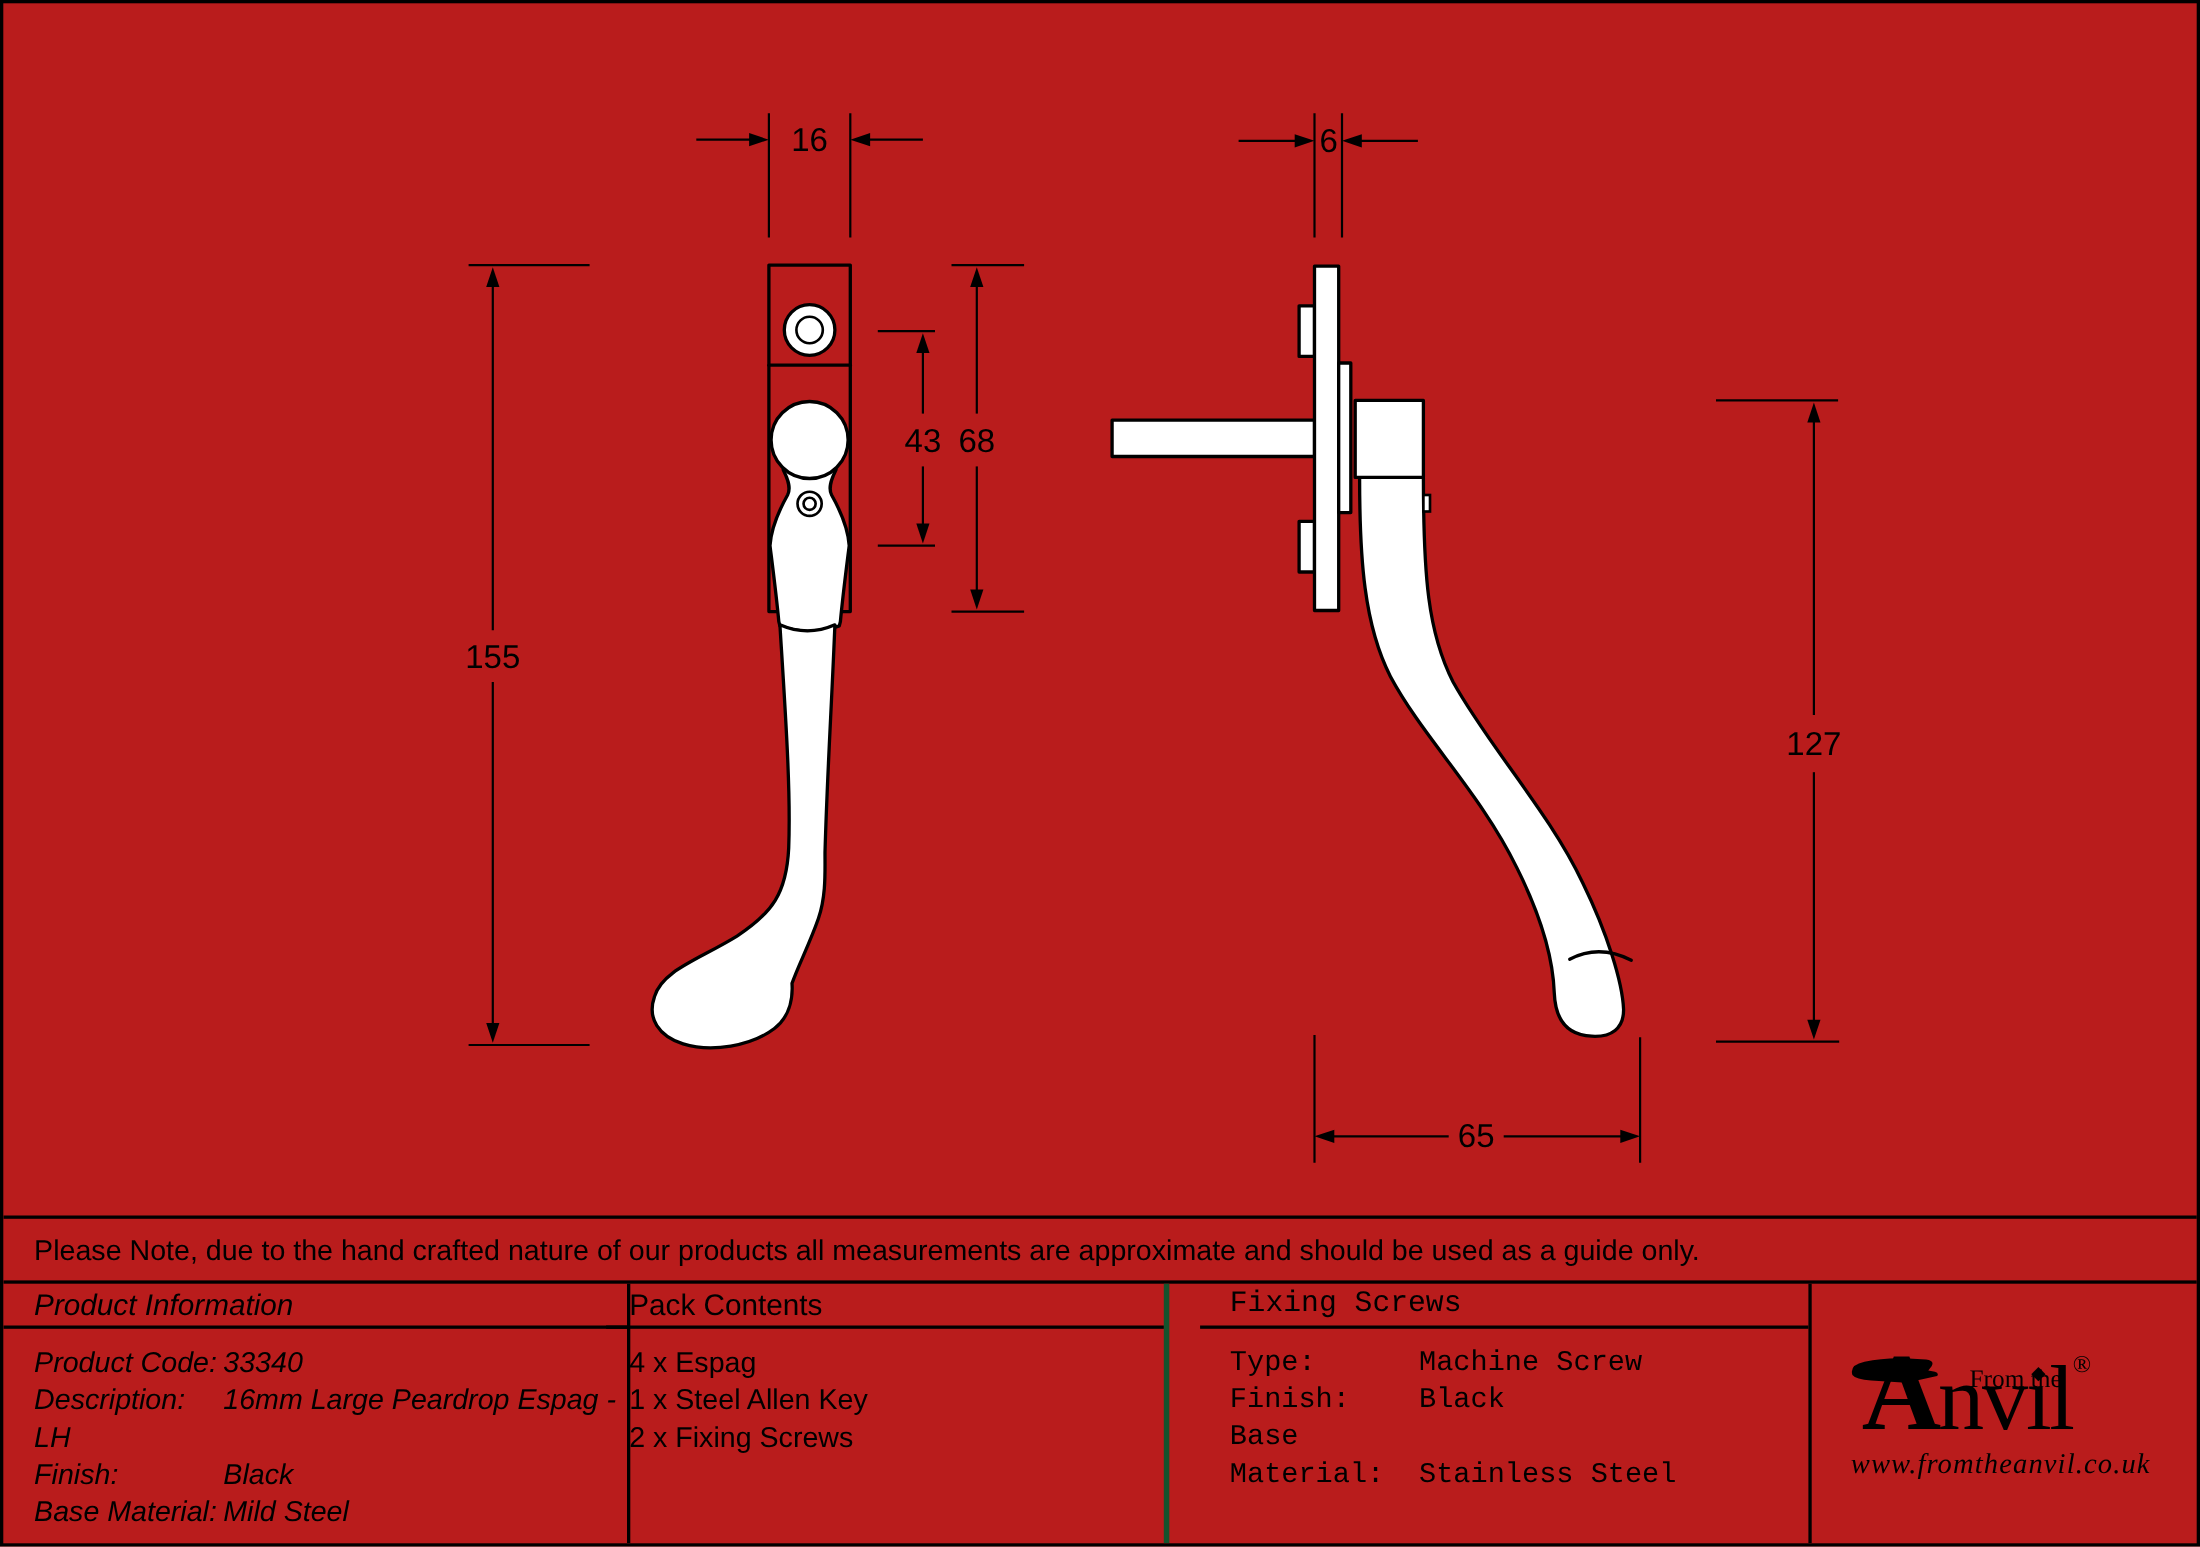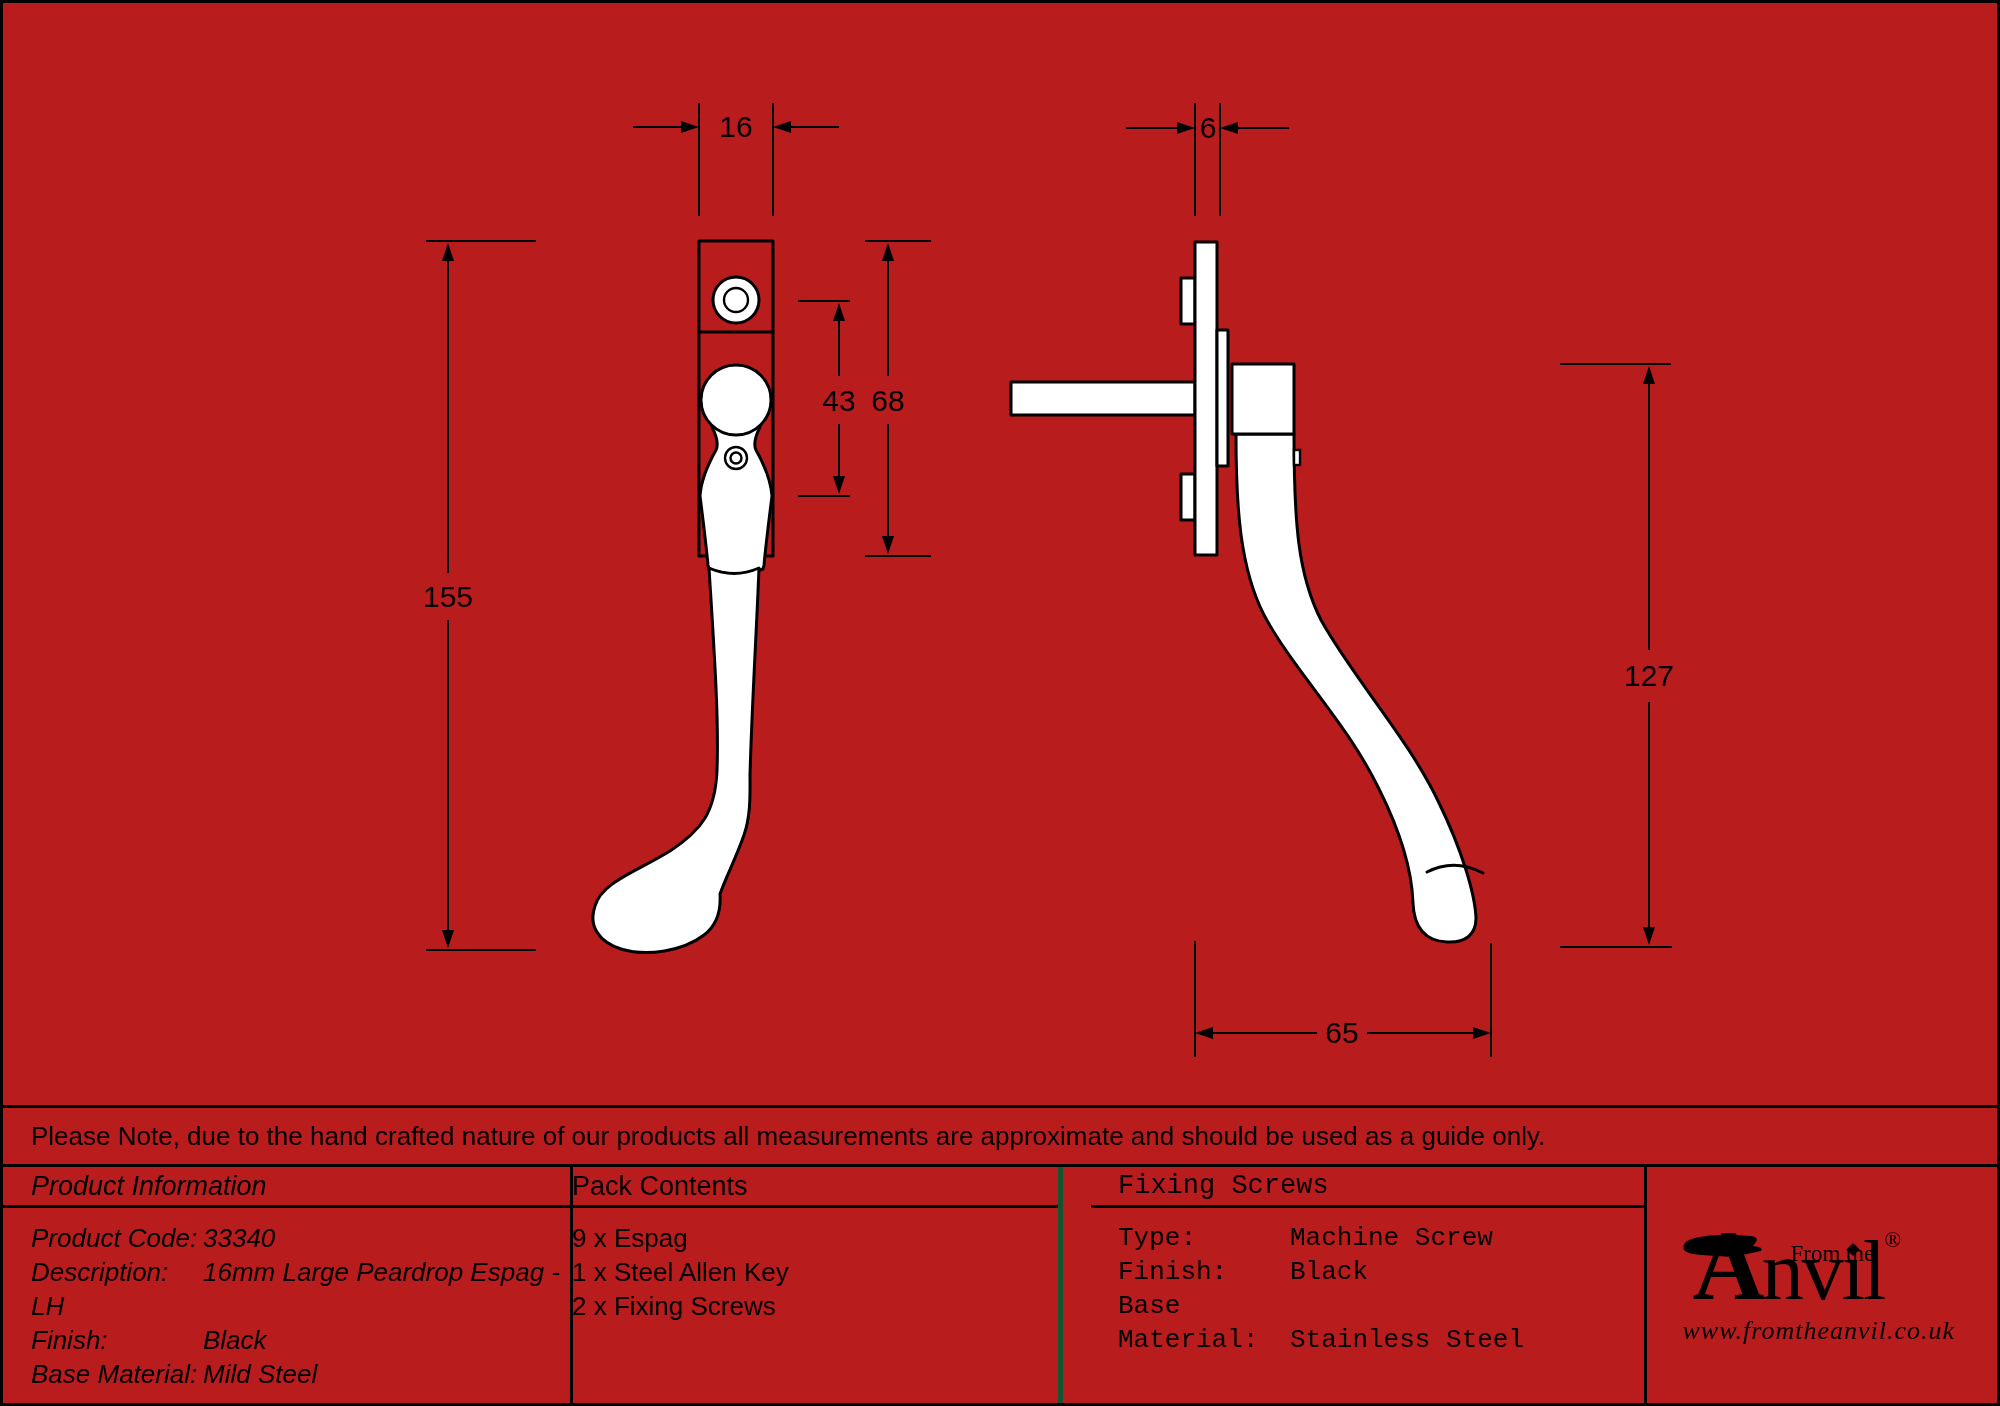--- a/index.html
+++ b/index.html
@@ -201,21 +201,21 @@
       <div><span class="lbl">Product Code:</span><span>33340</span></div>
       <div><span class="lbl">Description:</span><span>16mm Large Peardrop Espag - LH</span></div>
       <div><span class="lbl">Finish:</span><span>Black</span></div>
       <div><span class="lbl">Base Material:</span><span>Mild Steel</span></div>
     </div>
   </div>
 
   <div class="tcol" id="col-pack">
     <div class="hdr">Pack Contents</div>
     <div class="bdy">
-      <div>9 x Espag</div>
+      <div>4 x Espag</div>
       <div>1 x Steel Allen Key</div>
       <div>2 x Fixing Screws</div>
     </div>
   </div>
 
   <div class="tcol" id="col-screws">
     <div class="hdr">Fixing Screws</div>
     <div class="bdy">
       <div><span class="lbl">Type:</span><span>Machine Screw</span></div>
       <div><span class="lbl">Finish:</span><span>Black</span></div>

